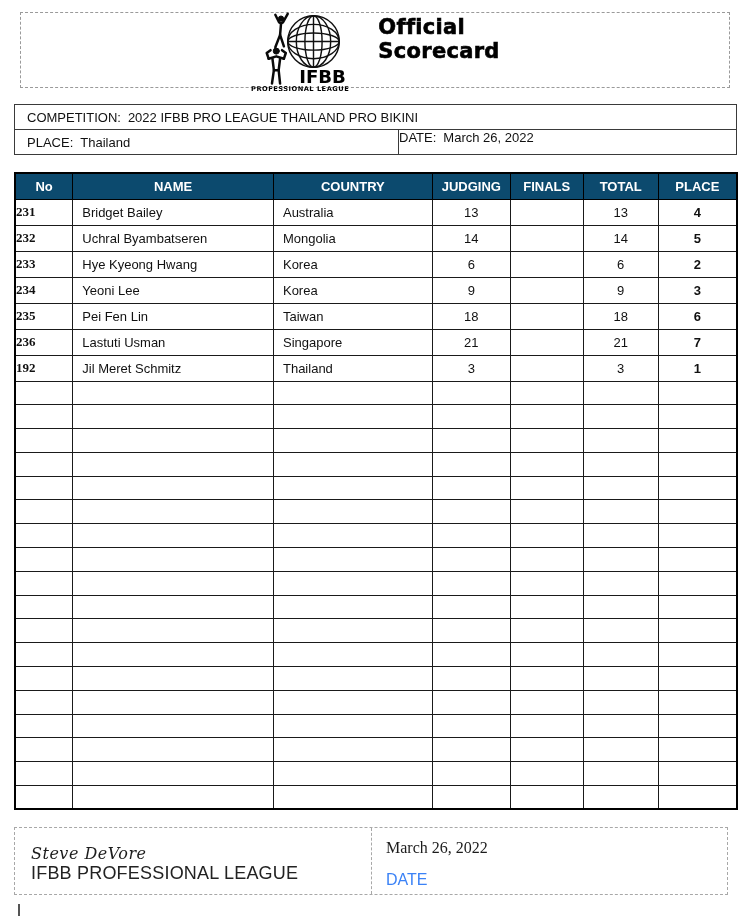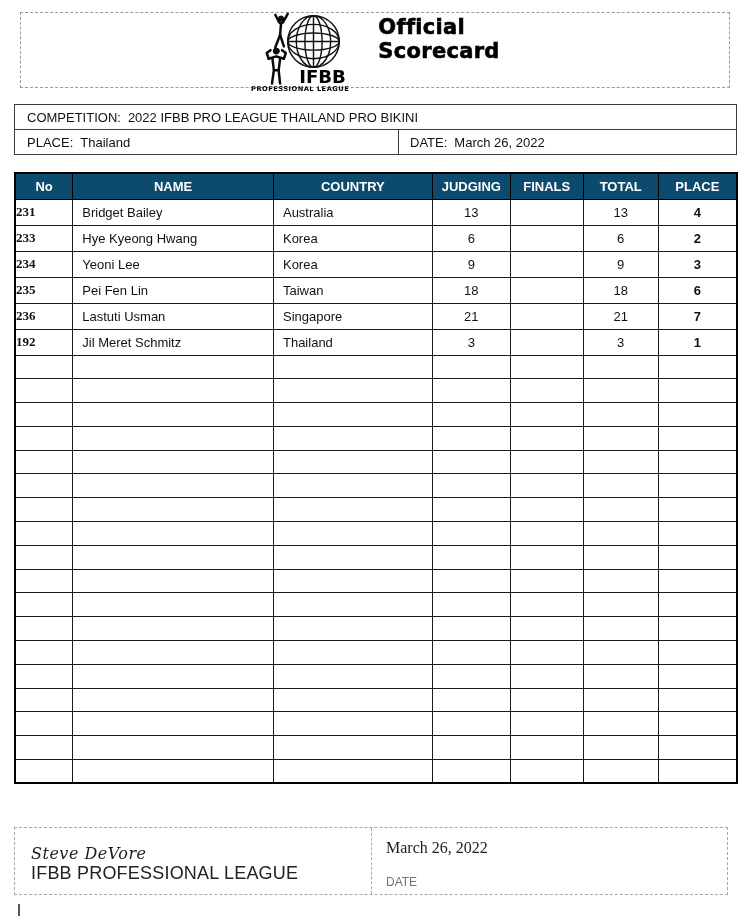--- a/index.html
+++ b/index.html
@@ -40,22 +40,22 @@
     position: absolute; left: 14px; top: 104px;
     width: 723px; height: 51px;
     border: 1px solid #3a3a3a;
     font-size: 13px;
   }
   .info-row { height: 25px; display: flex; align-items: center; }
   .info-row-top { border-bottom: 1px solid #3a3a3a; padding-left: 12px; height: 25px; }
   .info-row-bottom { height: 24px; }
   .info-cell-place { width: 383px; padding-left: 12px; height: 100%; display: flex; align-items: center; }
   .info-cell-date {
-    flex: 1; height: 100%; display: flex; align-items: center;
-    border-left: 1px solid #3a3a3a; padding-left: 11px;
+    flex: 1; height: 100%; display: flex; align-items: flex-start;
+    border-left: 1px solid #3a3a3a; padding-left: 0;
   }
   .lbl { margin-right: 7px; }
 
   
   table.results {
     position: absolute; left: 14px; top: 172px;
     width: 724px;
     border-collapse: collapse;
     border: 2px solid #000;
     table-layout: fixed;
@@ -96,21 +96,21 @@
     padding: 11px 0 5px 14px;
     display: flex; flex-direction: column; justify-content: space-between;
   }
   .signature-text {
     font-family: "DejaVu Serif", serif;
     font-style: italic; font-size: 16px; color: #1c1c1c;
     letter-spacing: 0.5px;
   }
   .org-text { font-size: 18px; color: #222; letter-spacing: 0.2px; }
   .date-value-text { font-family: "Liberation Serif", serif; font-size: 16px; color: #1c1c1c; }
-  .date-label-text { font-size: 12px; color: #737373; }
+  .date-label-text { font-size: 16px; color: #3b82f6; }
 
   .stray-mark {
     position: absolute; left: 18px; top: 904px;
     width: 2px; height: 12px; background: #555;
   }
 
   
   .logo-svg text { font-family: "DejaVu Sans", sans-serif; }
   .logo-brand { font-size: 19px; font-weight: 900; fill: #000; }
   .logo-subbrand { font-size: 7px; font-weight: 700; fill: #000; letter-spacing: 0.5px; }
@@ -201,20 +201,29 @@
       <tr>
         <td class="col-no">231</td>
         <td class="col-name">Bridget Bailey</td>
         <td class="col-country">Australia</td>
         <td class="col-judging">13</td>
         <td class="col-finals"></td>
         <td class="col-total">13</td>
         <td class="col-place">4</td>
       </tr>
       <tr>
+        <td class="col-no">232</td>
+        <td class="col-name">Uchral Byambatseren</td>
+        <td class="col-country">Mongolia</td>
+        <td class="col-judging">14</td>
+        <td class="col-finals"></td>
+        <td class="col-total">14</td>
+        <td class="col-place">5</td>
+      </tr>
+      <tr>
         <td class="col-no">233</td>
         <td class="col-name">Hye Kyeong Hwang</td>
         <td class="col-country">Korea</td>
         <td class="col-judging">6</td>
         <td class="col-finals"></td>
         <td class="col-total">6</td>
         <td class="col-place">2</td>
       </tr>
       <tr>
         <td class="col-no">234</td>

